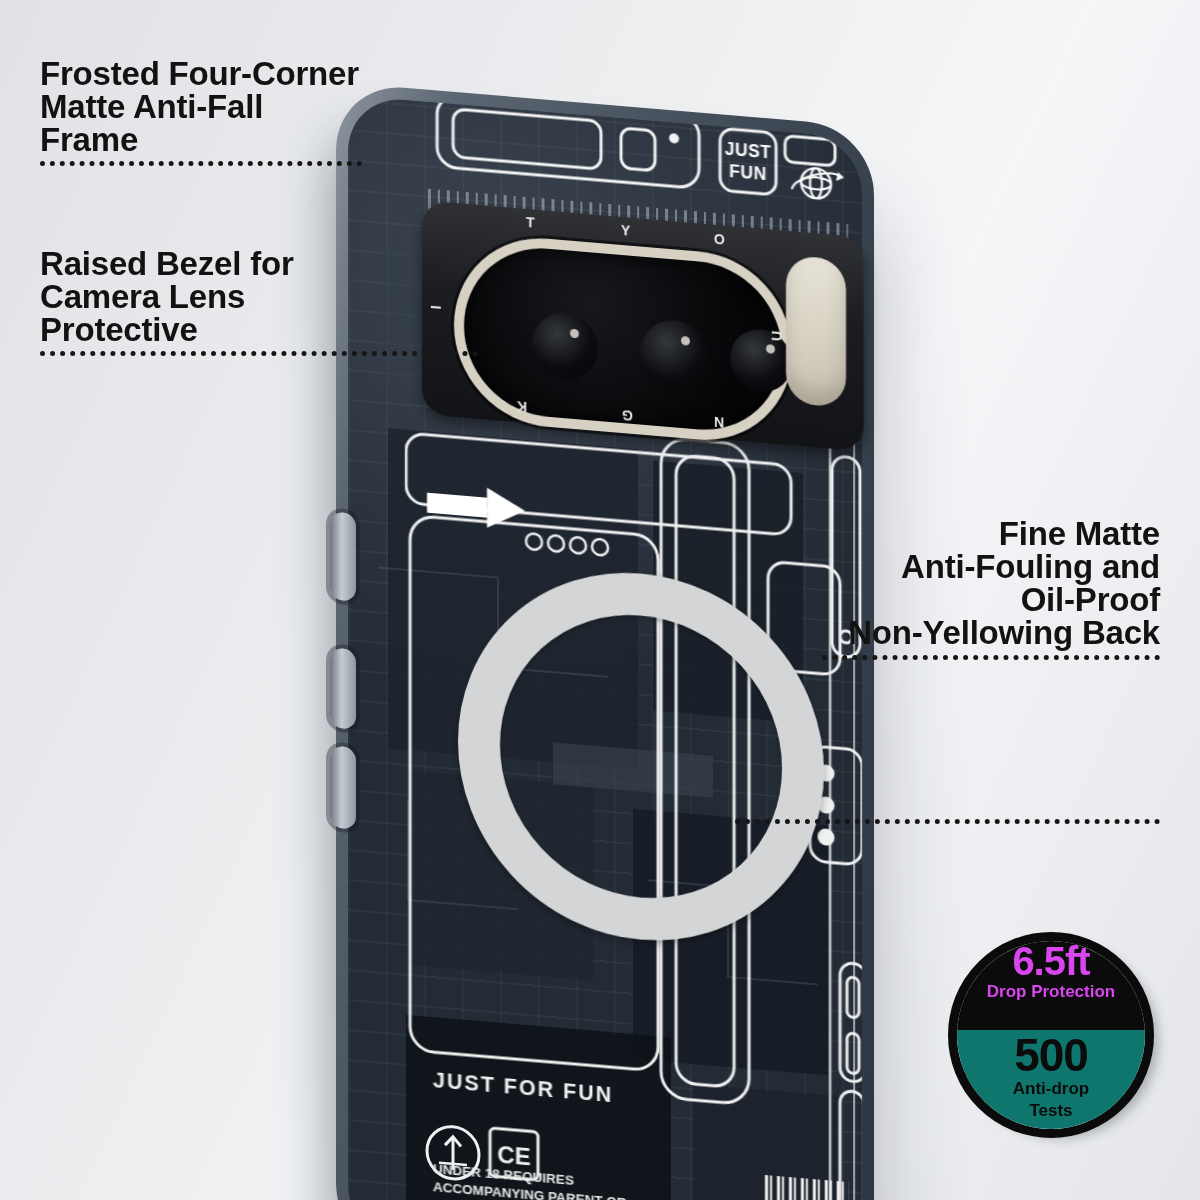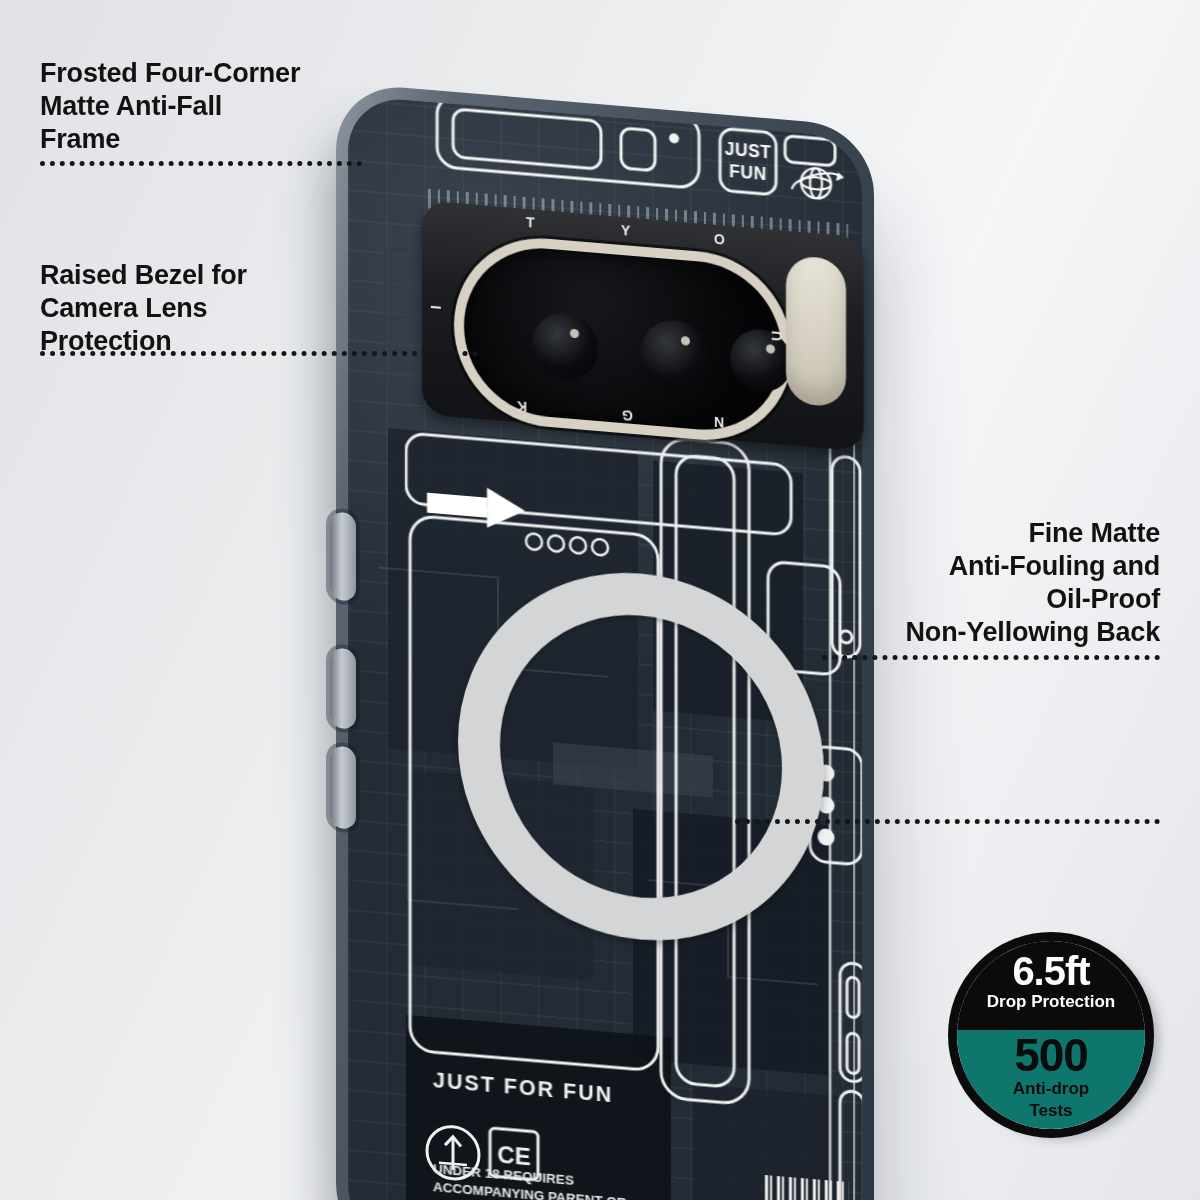--- a/index.html
+++ b/index.html
@@ -2,21 +2,21 @@
 <html><head>
 <meta charset="utf-8">
 <style>
   html,body{margin:0;padding:0;}
   body{font-family:"Liberation Sans", sans-serif;}
   .page{position:relative;width:1200px;height:1200px;overflow:hidden;
         background:linear-gradient(115deg,#e0e2e5 0%,#eceef0 38%,#f5f6f8 62%,#e4e6e9 100%);}
 
   
   .callout{position:absolute;z-index:30;color:#121212;font-weight:bold;
-           font-size:27px;line-height:33px;letter-spacing:-0.2px;}
+           font-size:33px;line-height:33px;letter-spacing:-0.2px;}
   .callout .ln{display:block;white-space:nowrap;}
   .callout.right{text-align:right;margin-left:16px;}
   .leader{position:absolute;z-index:31;height:0;border-top:5px dotted #161616;}
 
   
   .case-wrap{position:absolute;left:336px;top:82px;width:538px;height:1170px;
              border-radius:68px;z-index:10;
              transform:skewY(4.8deg);transform-origin:0 0;
              background:linear-gradient(105deg,#8d95a0 0%,#5b6672 14%,#3b4652 55%,#2c3642 100%);
              box-shadow:-26px 30px 50px -18px rgba(50,57,70,.38),30px 70px 90px -30px rgba(50,57,70,.30);}
@@ -63,46 +63,46 @@
   .btn-vol1{top:566px;height:80px;}
   .btn-vol2{top:664px;height:82px;}
 
   .barcode{position:absolute;left:417px;top:1045px;width:84px;height:38px;z-index:4;
            background:repeating-linear-gradient(90deg,#f2f2f2 0 3px,transparent 3px 5px,#f2f2f2 5px 7px,transparent 7px 12px);}
 
   
   .badge{position:absolute;left:948px;top:932px;width:206px;height:206px;border-radius:50%;z-index:30;
          border:9px solid #0b0b0b;box-sizing:border-box;overflow:hidden;background:#fff;
          box-shadow:10px 6px 12px -6px rgba(90,95,105,.45);}
-  .badge .half-top{height:44%;background:#0b0b0b;color:#ffffff;display:flex;flex-direction:column;
-                   align-items:center;justify-content:center;padding-bottom:6px;}
+  .badge .half-top{height:44%;background:#0b0b0b;color:#d946ef;display:flex;flex-direction:column;
+                   align-items:center;justify-content:flex-start;padding-bottom:6px;}
   .badge .half-bottom{height:56%;background:#0f766e;color:#0b0b0b;display:flex;flex-direction:column;
                       align-items:center;padding-top:2px;}
   .badge .big{font-size:40px;font-weight:800;line-height:1;letter-spacing:-1px;}
   .badge .big2{font-size:46px;font-weight:800;line-height:1;letter-spacing:-1px;}
   .badge .small{font-size:17px;font-weight:bold;line-height:22px;}
 
   text{font-family:"Liberation Sans", sans-serif;}
 </style>
 </head>
 <body>
 
 <div class="page">
 
   <div class="callout" style="left:40px;top:57px;">
     <span class="ln">Frosted Four-Corner</span>
     <span class="ln">Matte Anti-Fall</span>
     <span class="ln">Frame</span>
   </div>
   <div class="leader" style="left:40px;top:161px;width:322px;"></div>
 
-  <div class="callout" style="left:40px;top:247px;margin-top:12px;">
+  <div class="callout" style="left:40px;top:247px;">
     <span class="ln">Raised Bezel for</span>
     <span class="ln">Camera Lens</span>
-    <span class="ln">Protection</span>
+    <span class="ln">Protective</span>
   </div>
   <div class="leader" style="left:40px;top:351px;width:438px;"></div>
 
   <div class="callout right" style="right:40px;top:517px;">
     <span class="ln">Fine Matte</span>
     <span class="ln">Anti-Fouling and</span>
     <span class="ln">Oil-Proof</span>
     <span class="ln">Non-Yellowing Back</span>
   </div>
   <div class="leader" style="left:822px;top:655px;width:338px;"></div>

